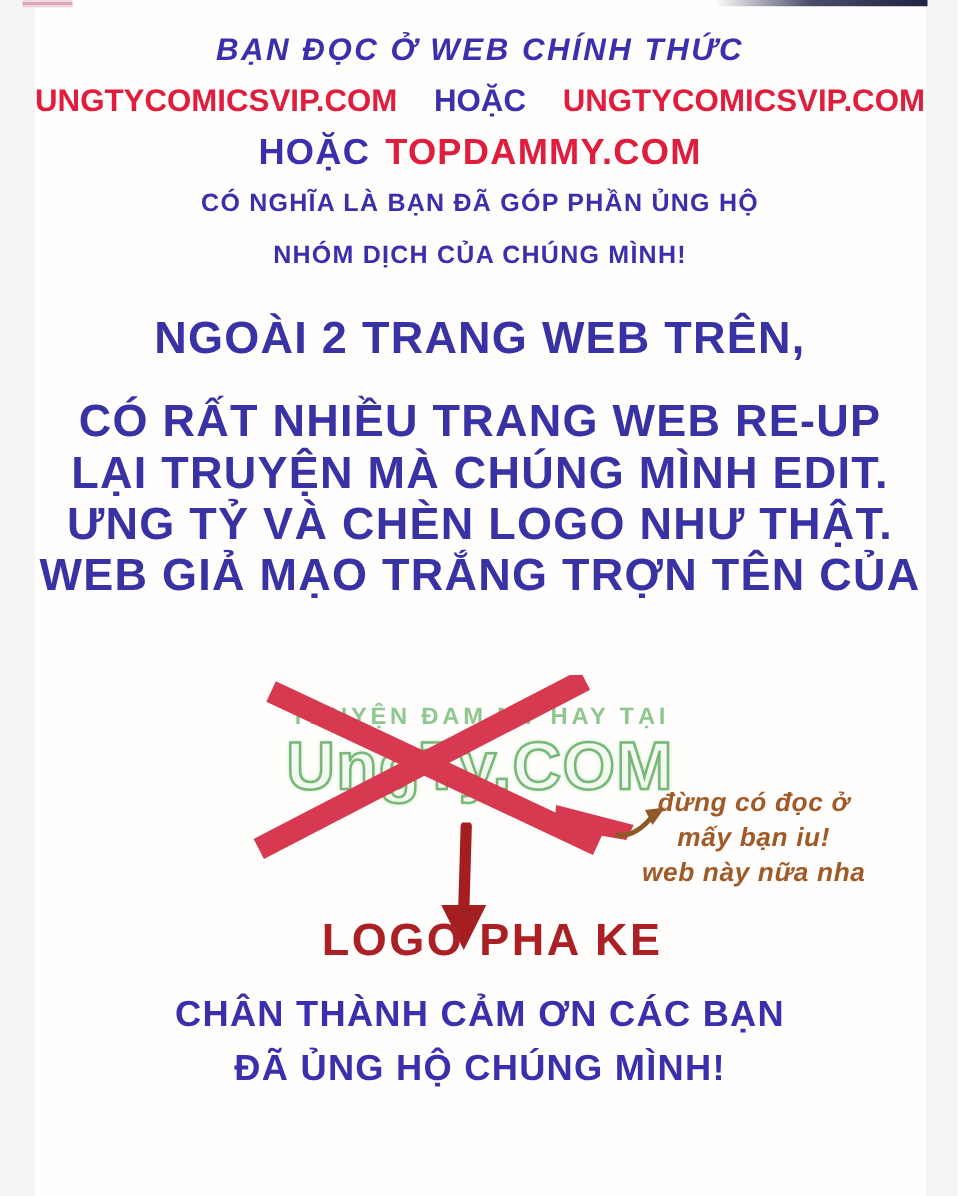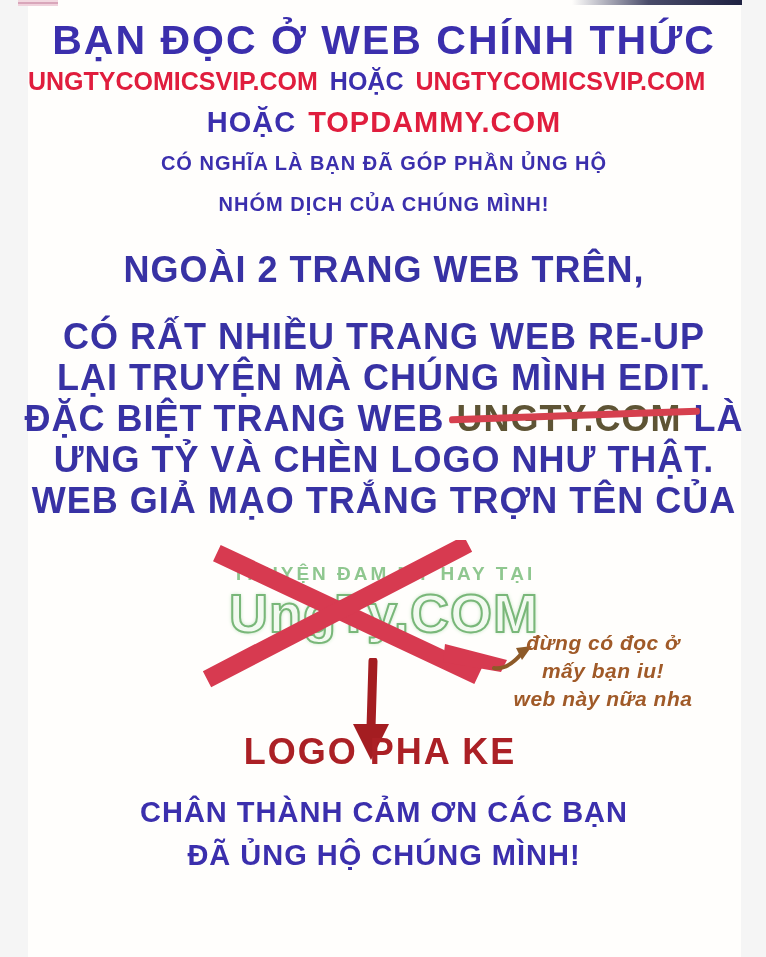--- a/index.html
+++ b/index.html
@@ -15,22 +15,22 @@
   .remnant-pink{
     position:absolute;left:18px;top:0;width:40px;height:6px;
     background:repeating-linear-gradient(to bottom,#f2d8e0 0 2px,#d9a6ba 2px 4px,#f0d2dc 4px 6px);
   }
   .remnant-navy{
     position:absolute;left:572px;top:0;width:170px;height:5px;
     background:linear-gradient(to right,rgba(205,205,215,0),#4a4c6a 45%,#1f2242);
   }
   .txt{position:absolute;left:28px;width:712px;text-align:center;white-space:nowrap;}
   .top-block{top:20px;line-height:41px;color:var(--blue,#3b2fad);}
-  .top-line1{font-size:41px;letter-spacing:2px;}
-  .top-line2{font-size:25px;letter-spacing:0;display:flex;justify-content:flex-start;gap:12px;}
+  .top-line1{font-size:25px;letter-spacing:2px;font-style:italic;}
+  .top-line2{font-size:25px;letter-spacing:0;display:flex;justify-content:space-between;gap:12px;}
   .top-line3{font-size:29px;letter-spacing:1px;display:flex;justify-content:center;gap:12px;}
   .top-line4,.top-line5{font-size:20px;letter-spacing:1px;}
   .red{color:var(--red,#e01d3d);}
   .blue{color:var(--blue,#3b2fad);}
   .notice-block{top:249px;line-height:41px;color:var(--navy,#3832a4);font-size:36px;letter-spacing:1px;}
   .notice-gap{height:26px;}
   .notice-line5{display:flex;justify-content:center;gap:12px;}
   .struck{color:var(--olive,#5e5434);position:relative;display:inline-block;}
   .struck::after{
     content:"";position:absolute;left:-8px;right:-18px;top:14px;height:7px;
@@ -46,21 +46,21 @@
   }
   .cross-svg{position:absolute;left:195px;top:540px;}
   .note-arrow-svg{position:absolute;left:490px;top:638px;}
   .down-arrow-svg{position:absolute;left:342px;top:658px;}
   .handwritten{
     position:absolute;left:493px;top:629px;width:220px;text-align:center;
     font-size:21px;line-height:28px;font-style:italic;letter-spacing:0.5px;
     color:var(--brown,#a05a28);
   }
   .fake-label{
-    position:absolute;left:230px;top:731px;width:300px;text-align:center;
+    position:absolute;left:230px;top:731px;width:300px;text-align:right;
     font-size:36px;letter-spacing:2px;color:var(--darkred,#ab2025);white-space:nowrap;
   }
   .bottom-block{top:791px;line-height:43px;color:var(--blue,#3b2fad);font-size:29px;letter-spacing:1px;}
 </style>
 </head>
 <body>
 
 <div class="side-margin left"></div>
 <div class="side-margin right"></div>
 <div class="remnant-pink"></div>
@@ -79,25 +79,20 @@
   </div>
   <div class="top-line4">CÓ NGHĨA LÀ BẠN ĐÃ GÓP PHẦN ỦNG HỘ</div>
   <div class="top-line5">NHÓM DỊCH CỦA CHÚNG MÌNH!</div>
 </div>
 
 <div class="txt notice-block">
   <div>NGOÀI 2 TRANG WEB TRÊN,</div>
   <div class="notice-gap"></div>
   <div>CÓ RẤT NHIỀU TRANG WEB RE-UP</div>
   <div>LẠI TRUYỆN MÀ CHÚNG MÌNH EDIT.</div>
-  <div class="notice-line5">
-    <span>ĐẶC BIỆT TRANG WEB</span>
-    <span class="struck">UNGTY.COM</span>
-    <span>LÀ</span>
-  </div>
   <div>ƯNG TỶ VÀ CHÈN LOGO NHƯ THẬT.</div>
   <div>WEB GIẢ MẠO TRẮNG TRỢN TÊN CỦA</div>
 </div>
 
 <div class="txt logo-tagline">TRUYỆN ĐAM MỸ HAY TẠI</div>
 <div class="txt logo-brand">UngTy.COM</div>
 
 <svg class="cross-svg" width="330" height="150" viewBox="0 0 330 150">
   <line x1="30" y1="17" x2="275" y2="132" stroke="#d73a50" stroke-width="18" stroke-linecap="square"></line>
   <line x1="265" y1="8" x2="20" y2="135" stroke="#d73a50" stroke-width="18" stroke-linecap="square"></line>

